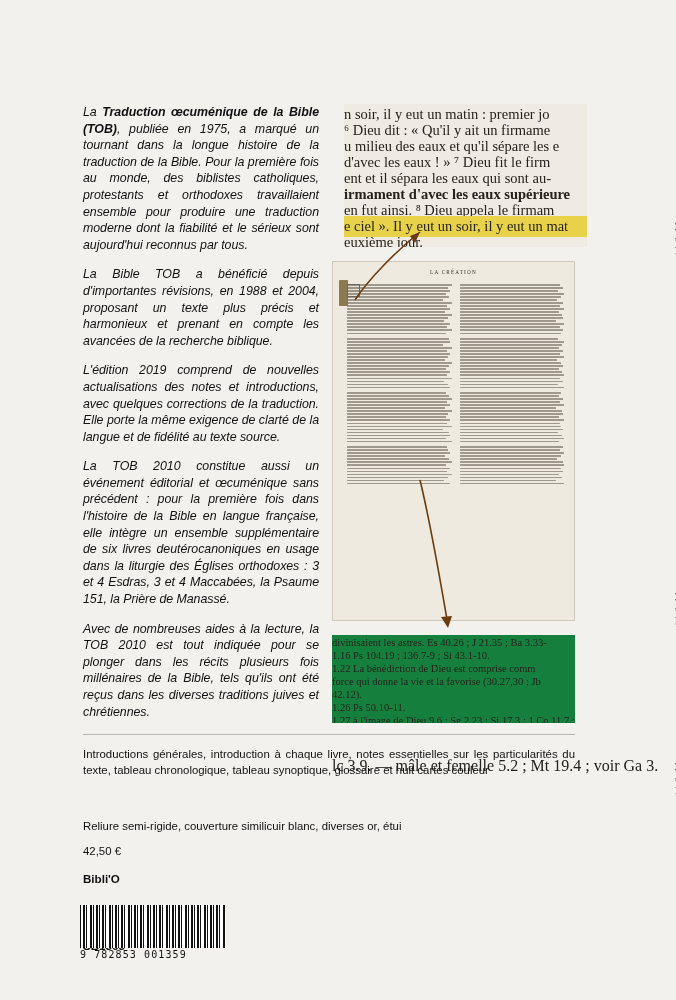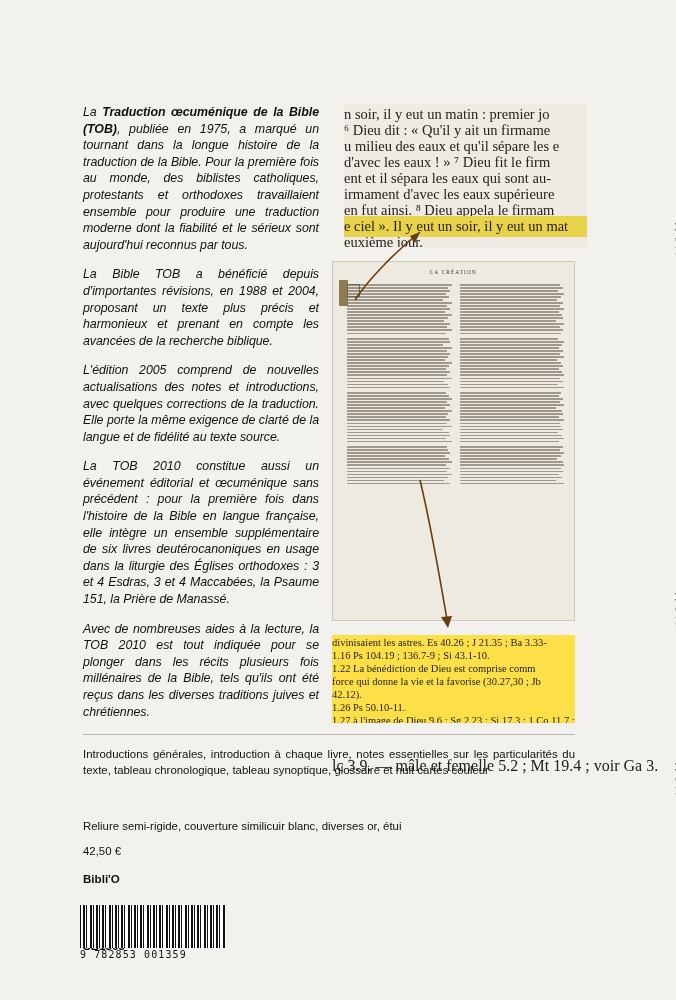--- a/index.html
+++ b/index.html
@@ -194,21 +194,21 @@
     background: #e6e0d2;
   }
 
   
   .zoom-bottom {
     position: absolute;
     left: 332px;
     top: 635px;
     width: 243px;
     height: 88px;
-    background: #fde047;
+    background: #15803d;
     overflow: hidden;
   }
   .zb-line {
     position: absolute;
     left: 0;
     width: 100%;
     font-family: "Liberation Serif", serif;
     font-size: 10.5px;
     color: #25211c;
     white-space: nowrap;
@@ -235,21 +235,21 @@
 </head>
 <body>
 
 <div class="page">
 
   <div class="left-col">
     <p class="para">
       La <b>Traduction œcuménique de la Bible (TOB)</b>, publiée en 1975, a marqué un tournant dans la longue histoire de la traduction de la Bible. Pour la première fois au monde, des biblistes catholiques, protestants et orthodoxes travaillaient ensemble pour produire une traduction moderne dont la fiabilité et le sérieux sont aujourd'hui reconnus par tous.
     </p>
     <p class="para">La Bible TOB a bénéficié depuis d'importantes révisions, en 1988 et 2004, proposant un texte plus précis et harmonieux et prenant en compte les avancées de la recherche biblique.</p>
-    <p class="para">L'édition 2005 comprend de nouvelles actualisations des notes et introductions, avec quelques corrections de la traduction. Elle porte la même exigence de clarté de la langue et de fidélité au texte source.</p>
+    <p class="para">L'édition 2019 comprend de nouvelles actualisations des notes et introductions, avec quelques corrections de la traduction. Elle porte la même exigence de clarté de la langue et de fidélité au texte source.</p>
     <p class="para">La TOB 2010 constitue aussi un événement éditorial et œcuménique sans précédent : pour la première fois dans l'histoire de la Bible en langue française, elle intègre un ensemble supplémentaire de six livres deutérocanoniques en usage dans la liturgie des Églises orthodoxes : 3 et 4 Esdras, 3 et 4 Maccabées, la Psaume 151, la Prière de Manassé.</p>
     <p class="para">Avec de nombreuses aides à la lecture, la TOB 2010 est tout indiquée pour se plonger dans les récits plusieurs fois millénaires de la Bible, tels qu'ils ont été reçus dans les diverses traditions juives et chrétiennes.</p>
   </div>
 
   <div class="rule r1"></div>
 
   <div class="bottom-block bb1">Introductions générales, introduction à chaque livre, notes essentielles sur les particularités du texte, tableau chronologique, tableau synoptique, glossaire et huit cartes couleur</div>
   <div class="bottom-block bb2">Reliure semi-rigide, couverture similicuir blanc, diverses or, étui</div>
   <div class="bottom-block bb3">42,50 €</div>
 
@@ -260,21 +260,21 @@
     <div class="barcode"></div>
     <div class="barcode-digits">9 782853 001359</div>
   </div>
 
   <div class="zoom-top">
     <div class="zt-line" style="top:2px;">n soir, il y eut un matin : premier jo</div>
     <div class="zt-line" style="top:34px;">u milieu des eaux et qu'il sépare les e</div>
     <div class="zt-line" style="top:18px;">⁶ Dieu dit : « Qu'il y ait un firmame</div>
     <div class="zt-line" style="top:50px;">d'avec les eaux ! » ⁷ Dieu fit le firm</div>
     <div class="zt-line" style="top:66px;">ent et il sépara les eaux qui sont au-</div>
-    <div class="zt-line" style="top:82px;">irmament d'avec les eaux supérieure</div>
+    <div class="zt-line" style="top:82px;font-weight:bold;">irmament d'avec les eaux supérieure</div>
     <div class="zt-line" style="top:98px;">en fut ainsi. ⁸ Dieu appela le firmam</div>
     <div class="zt-line" style="top:114px; background:#e8d24a; box-shadow:0 0 0 2px #e8d24a;">e ciel ». Il y eut un soir, il y eut un mat</div>
     <div class="zt-line" style="top:130px;">euxième jour.</div>
   </div>
   <div class="zt-scale" style="position:absolute; left:568px; top:150px;">échelle 1:1</div>
 
   <div class="thumb">
     <div class="thumb-title">LA CRÉATION</div>
     <div class="thumb-tab"></div>
     <div class="thumb-cols">

